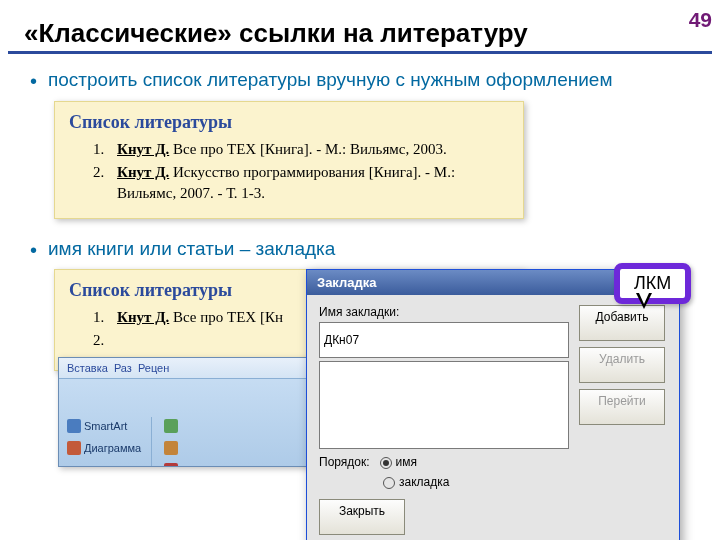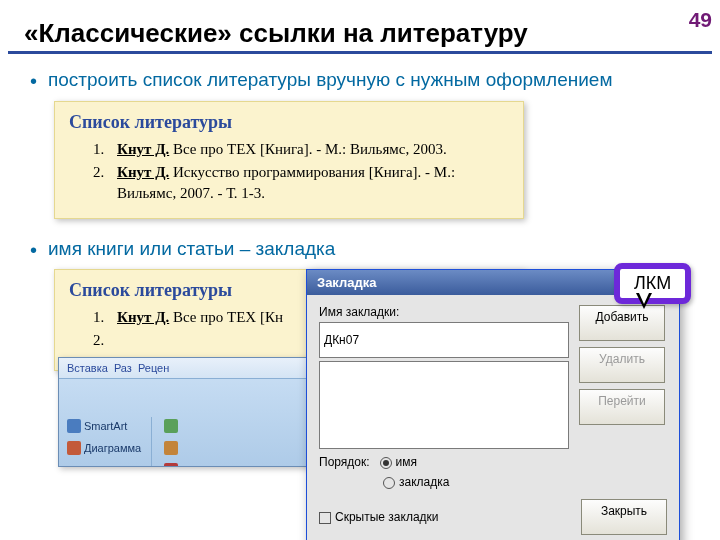--- a/index.html
+++ b/index.html
@@ -335,21 +335,20 @@
         <div class="dlg-row" style="padding-left:64px">
           <label><span class="radio"></span><span>закладка</span></label>
         </div>
       </div>
       <div class="dlg-right">
         <div class="dlg-btn">Добавить</div>
         <div class="dlg-btn disabled">Удалить</div>
         <div class="dlg-btn disabled">Перейти</div>
       </div>
       <div class="dlg-bottom">
-        <label><span class="check"></span><span>Скрытые закладки</span></label>
         <div class="dlg-btn">Закрыть</div>
       </div>
     </div>
   </div>
 
   <div class="callout">ЛКМ</div>
   <div class="callout-tail"></div>
 
 </div>
 

